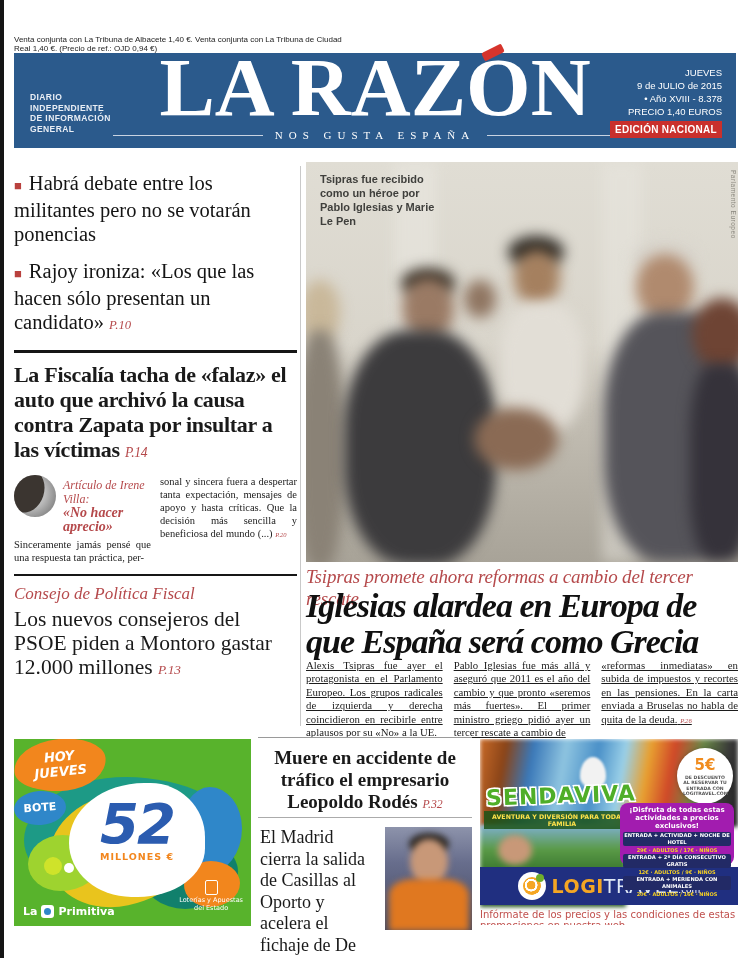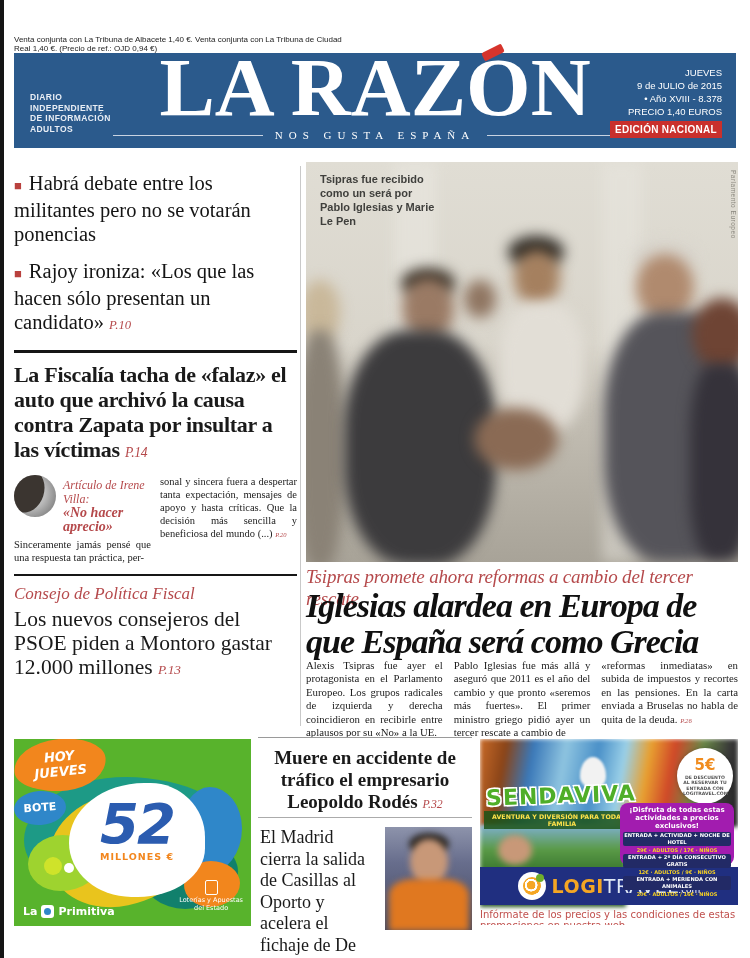--- a/index.html
+++ b/index.html
@@ -58,21 +58,21 @@
   .photo-caption{position:absolute;left:14px;top:10px;width:118px;font-family:"Liberation Sans",sans-serif;
                  font-weight:bold;font-size:11px;line-height:14px;color:#3f3f3c;z-index:5;}
   .photo-credit{position:absolute;right:1px;top:8px;writing-mode:vertical-rl;font-family:"Liberation Sans",sans-serif;
                 font-size:6.5px;color:#8a877e;z-index:5;letter-spacing:.5px;}
   .strap{position:absolute;left:306px;top:566px;width:434px;font-style:italic;font-size:19px;
          color:#b5494b;letter-spacing:-.2px;}
   .iglhead{position:absolute;left:306px;top:588px;width:438px;font-size:34px;line-height:36px;
            font-weight:bold;font-style:italic;letter-spacing:-1px;color:#101010;}
   .cols3{position:absolute;left:306px;top:659px;width:432px;display:grid;
          grid-template-columns:1fr 1fr 1fr;column-gap:11px;font-size:10.8px;line-height:13.4px;
-         text-align:justify;color:#1c1c1c;}
+         text-align:justify;color:#1c1c1c;text-decoration:underline;}
   .cols3 p{margin:0;}
 
   
   .botrule{position:absolute;left:258px;top:737px;width:214px;border-top:1px solid #9a9a9a;}
   .midtop{position:absolute;left:258px;top:747px;width:214px;text-align:center;font-weight:bold;
           font-size:19px;line-height:22px;}
   .midrule{position:absolute;left:258px;top:817px;width:214px;border-top:1px solid #ababab;}
   .midbot{position:absolute;left:260px;top:827px;width:212px;display:flex;gap:9px;}
   .midbot-text{font-size:18px;line-height:21.5px;width:116px;}
   .casillas{width:87px;height:103px;flex:none;overflow:hidden;position:relative;
@@ -148,21 +148,21 @@
 <div id="paper">
   <div class="edge"></div>
 
   <div class="topbar">Venta conjunta con La Tribuna de Albacete 1,40 €. Venta conjunta con La Tribuna de Ciudad Real 1,40 €. (Precio de ref.: OJD 0,94 €)</div>
 
   <div class="masthead">
     <div class="mh-left">
       <div>DIARIO</div>
       <div>INDEPENDIENTE</div>
       <div>DE INFORMACIÓN</div>
-      <div>ADULTOS</div>
+      <div>GENERAL</div>
     </div>
     <div class="mh-title"><span>LA RAZ</span><span class="o-wrap"><span>O</span><span class="o-accent"></span></span><span>N</span></div>
     <div class="mh-tagline">
       <span class="line"></span>
       <span>NOS GUSTA ESPAÑA</span>
       <span class="line"></span>
     </div>
     <div class="mh-right">
       <div>JUEVES</div>
       <div>9 de JULIO de 2015</div>
@@ -211,21 +211,21 @@
     <div class="ph" style="left:38px;top:168px;width:152px;height:236px;background:#3c3b3d;border-radius:42%"></div>
     <div class="ph" style="left:202px;top:74px;width:56px;height:32px;background:#2e2a24;border-radius:50%"></div>
     <div class="ph" style="left:208px;top:88px;width:46px;height:56px;background:#a5805f;border-radius:50%"></div>
     <div class="ph" style="left:194px;top:140px;width:84px;height:130px;background:#e2ded6;border-radius:40%"></div>
     <div class="ph" style="left:326px;top:80px;width:64px;height:30px;background:#d8d4cc;border-radius:50%"></div>
     <div class="ph" style="left:330px;top:92px;width:58px;height:66px;background:#b08a6e;border-radius:50%"></div>
     <div class="ph" style="left:298px;top:150px;width:142px;height:250px;background:#55545a;border-radius:40%"></div>
     <div class="ph" style="left:386px;top:136px;width:60px;height:72px;background:#6e4434;border-radius:50%"></div>
     <div class="ph" style="left:384px;top:202px;width:62px;height:198px;background:#35323a;border-radius:35%"></div>
     <div class="ph" style="left:168px;top:246px;width:84px;height:62px;background:#8a6a54;border-radius:50%"></div>
-    <div class="photo-caption">Tsipras fue recibido como un será por Pablo Iglesias y Marie Le Pen</div>
+    <div class="photo-caption">Tsipras fue recibido como un héroe por Pablo Iglesias y Marie Le Pen</div>
     <div class="photo-credit">Parlamento Europeo</div>
   </div>
 
   <div class="strap">Tsipras promete ahora reformas a cambio del tercer rescate</div>
   <div class="iglhead">Iglesias alardea en Europa de que España  será como Grecia</div>
   <div class="cols3">
     <p>Alexis Tsipras fue ayer el protagonista en el Parlamento Europeo. Los grupos radicales de izquierda y derecha coincidieron en recibirle entre aplausos por su «No» a la UE.</p>
     <p>Pablo Iglesias fue más allá y aseguró que 2011 es el año del cambio y que pronto «seremos más fuertes». El primer ministro griego pidió ayer un tercer rescate a cambio de</p>
     <p><span>«reformas inmediatas» en subida de impuestos y recortes en las pensiones. En la carta enviada a Bruselas no habla de quita de la deuda.</span> <span class="pageref">P.26</span></p>
   </div>

